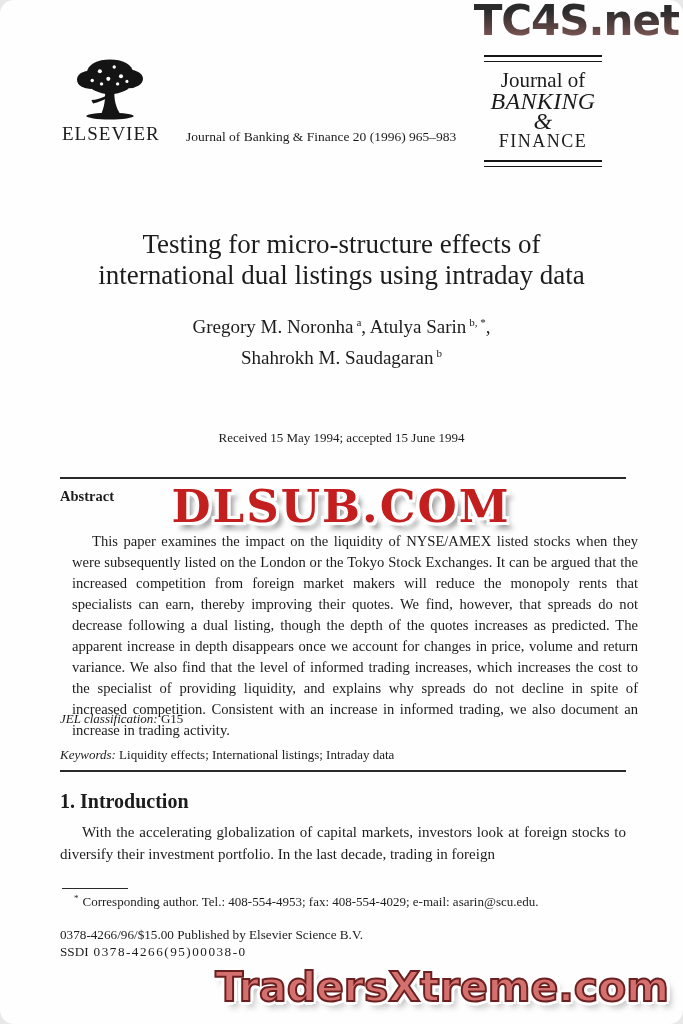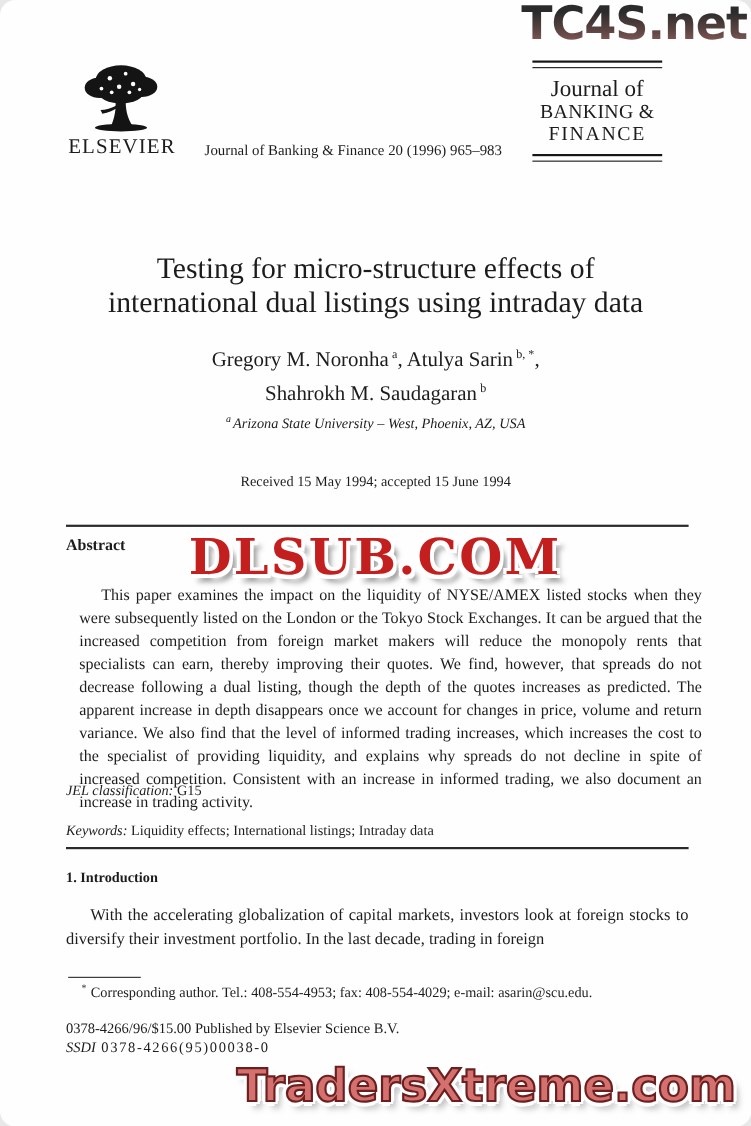--- a/index.html
+++ b/index.html
@@ -46,21 +46,21 @@
   
   .logo-block { top:56px; left:62px; width:96px; text-align:center; }
   .logo-block svg { display:block; margin:0 auto; }
   .publisher-name { font-size:19px; letter-spacing:1px; margin-top:1px; }
   .citation { top:129px; left:186px; font-size:13.5px; }
   .journal-box { top:55px; left:484px; width:118px; }
   .dbl-rule-top { height:4px; border-top:2.5px solid #161616; border-bottom:1px solid #161616; }
   .dbl-rule-bot { height:4px; border-top:2.5px solid #161616; border-bottom:1px solid #161616; }
   .journal-box-inner { text-align:center; padding:8px 0 9px 0; }
   .jb1 { font-size:21px; line-height:21px; }
-  .jb2 { font-size:18px; line-height:20px; letter-spacing:0.3px; }
+  .jb2 { font-size:24px; line-height:20px; letter-spacing:0.3px;font-style:italic; }
   .jb3 { font-size:18px; line-height:20px; letter-spacing:1.5px; }
 
   
   .title { top:229px; left:30px; right:30px; text-align:center; font-size:27px; line-height:31px; }
   .authors { top:309px; left:30px; right:30px; text-align:center; font-size:19px; line-height:27px; }
   .authors sup { font-size:11px; margin-left:3px; }
   .affils { top:373px; left:45px; right:45px; text-align:center; font-style:italic; font-size:13px; line-height:16px; }
   .affils sup { font-size:9px; font-style:italic; margin-right:2px; }
   .received { top:430px; left:30px; right:30px; text-align:center; font-size:13px; }
 
@@ -68,30 +68,30 @@
   .rule-1 { top:477px; }
   .rule-2 { top:770px; }
 
   .abstract-h { top:488px; left:60px; font-weight:bold; font-size:14.5px; }
   .abstract-body { top:531px; left:60px; width:566px; font-size:14.6px; line-height:21px; text-align:justify; text-indent:20px;margin-left:12px; }
 
   .jel { top:711px; left:60px; font-size:13px; }
   .keywords { top:747px; left:60px; font-size:13px; }
   .lbl-italic { font-style:italic; }
 
-  .intro-h { top:790px; left:60px; font-size:13px; font-weight:bold; }
+  .intro-h { top:790px; left:60px; font-size:20px; font-weight:bold; }
   .intro-body { top:821px; left:60px; width:566px; font-size:15px; line-height:22px; text-align:justify; text-indent:22px; }
 
   .footnote-rule { top:888px; left:62px; width:66px; border-top:1.5px solid #2a2a2a; }
   .footnote { top:893px; left:60px; width:566px; font-size:13px; }
   .footnote sup { font-size:9px; margin:0 4px 0 14px; }
 
   .imprint1 { top:927px; left:60px; font-size:13.2px; }
   .imprint2 { top:944px; left:60px; font-size:13.2px; }
-  .ssdi-label { font-style:italic; margin-right:5px; }
+  .ssdi-label { margin-right:5px; }
   .ssdi-value { letter-spacing:1.5px; }
 </style>
 </head>
 <body>
 
 <div class="page">
 
   <div class="abs wm-top">TC4S.net</div>
 
   <div class="abs logo-block">
@@ -137,21 +137,20 @@
     <div><span>Gregory M. Noronha</span><sup>a</sup><span>, </span><span>Atulya Sarin</span><sup>b, *</sup><span>,</span></div>
     <div><span>Shahrokh M. Saudagaran</span><sup>b</sup></div>
   </div>
 
   <div class="abs title">
     <div>Testing for micro-structure effects of</div>
     <div>international dual listings using intraday data</div>
   </div>
 
   <div class="abs affils">
-    <div><sup>a</sup><span>Arizona State University – West, Phoenix, AZ, USA</span></div>
   </div>
 
   <div class="abs received">Received 15 May 1994; accepted 15 June 1994</div>
 
   <div class="abs rule-full rule-1"></div>
 
   <div class="abs abstract-h">Abstract</div>
   <div class="abs abstract-body">This paper examines the impact on the liquidity of NYSE/AMEX listed stocks when they were subsequently listed on the London or the Tokyo Stock Exchanges. It can be argued that the increased competition from foreign market makers will reduce the monopoly rents that specialists can earn, thereby improving their quotes. We find, however, that spreads do not decrease following a dual listing, though the depth of the quotes increases as predicted. The apparent increase in depth disappears once we account for changes in price, volume and return variance. We also find that the level of informed trading increases, which increases the cost to the specialist of providing liquidity, and explains why spreads do not decline in spite of increased competition. Consistent with an increase in informed trading, we also document an increase in trading activity.</div>
 
   <div class="abs wm-mid">DLSUB.COM</div>

